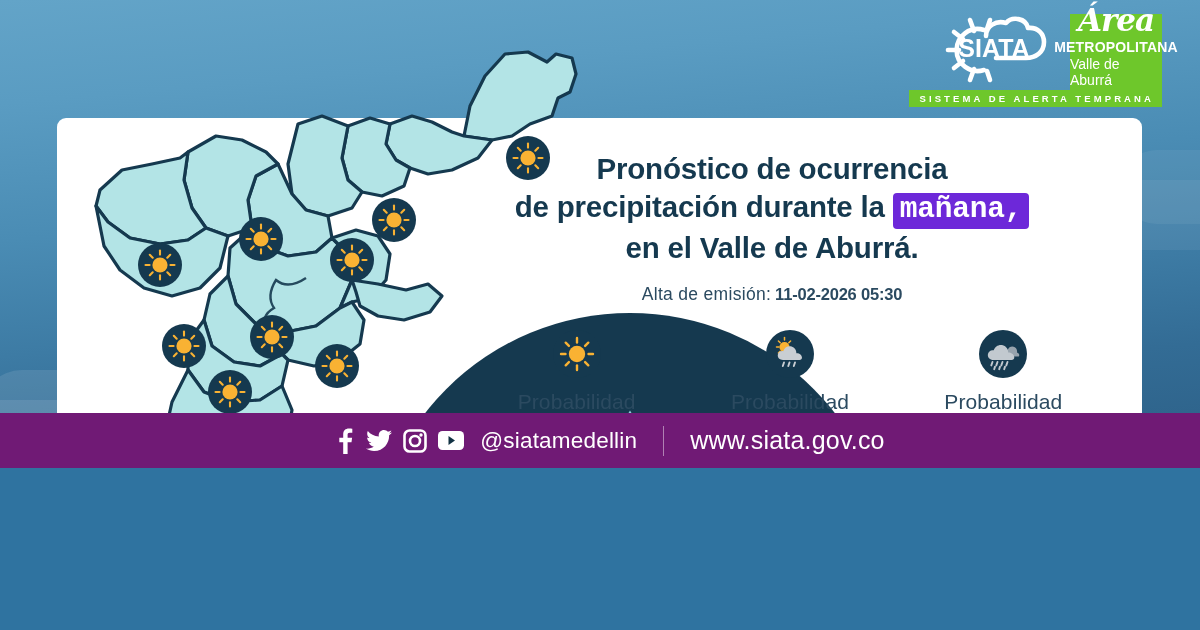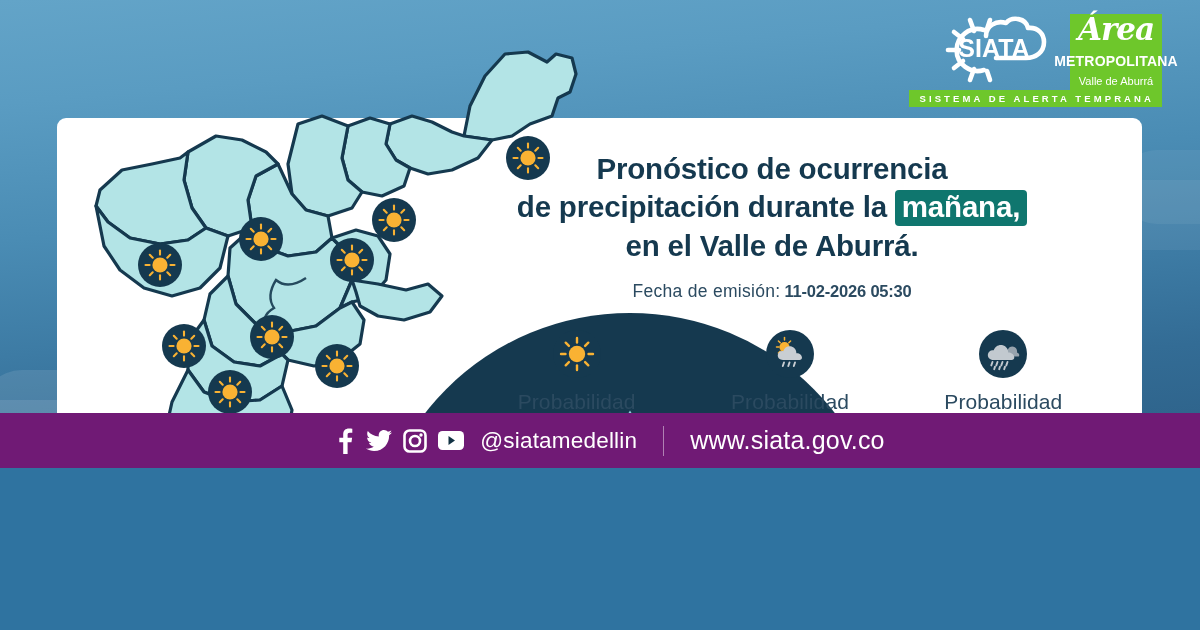--- a/index.html
+++ b/index.html
@@ -27,29 +27,29 @@
   .bg-cloud.c3{left:1010px;top:470px;width:300px;height:58px;background:rgba(255,255,255,.07);}
   .bg-cloud.c3:before{content:"";position:absolute;left:40px;top:-26px;width:190px;height:62px;background:inherit;border-radius:100px;}
   .bg-cloud.c4{left:1080px;top:180px;width:240px;height:70px;background:rgba(255,255,255,.06);}
   .bg-cloud.c4:before{content:"";position:absolute;left:40px;top:-30px;width:150px;height:74px;background:inherit;border-radius:100px;}
 
   
   .logos{position:absolute;right:58px;top:14px;display:flex;align-items:flex-start;gap:14px;}
   .siata-logo{position:relative;width:122px;height:72px;}
   .am-logo{
     width:92px;height:78px;background:#6ec72b;
-    display:flex;flex-direction:column;align-items:center;justify-content:space-between;
+    display:flex;flex-direction:column;align-items:center;justify-content:flex-end;
     padding-bottom:4px;box-sizing:border-box;
   }
   .am-area{
     font-family:"DejaVu Serif", serif;font-style:italic;color:#fff;
     font-size:31px;font-weight:700;line-height:1;margin-bottom:4px;letter-spacing:-1px;
   }
   .am-l1{color:#fff;font-size:14px;font-weight:700;letter-spacing:.2px;line-height:1.1;}
-  .am-l2{color:#fff;font-size:11px;line-height:1.15;}
+  .am-l2{color:#fff;font-size:14px;line-height:1.15;}
   .tagline{
     position:absolute;right:58px;top:90px;
     background:#6ec72b;color:#fff;font-size:9.5px;font-weight:700;
     letter-spacing:3.1px;padding:3px 8px 3px 10px;white-space:nowrap;
   }
 
   
   .card{
     position:absolute;left:57px;top:118px;width:1085px;height:360px;
     background:#ffffff;border-radius:9px;
@@ -64,22 +64,22 @@
   .marker svg{width:44px;height:44px;display:block;}
   .compass{position:absolute;width:48px;height:48px;transform:translate(-50%,-50%);}
 
   
   .right{position:absolute;left:452px;top:150px;width:640px;}
   .title{
     text-align:center;color:#15394f;font-weight:700;
     font-size:29.5px;line-height:1.30;letter-spacing:-.2px;
   }
   .title .hl{
-    background:#0f766e;color:#ffffff;border-radius:4px;
-    padding:1px 7px 3px 7px;display:inline-block;line-height:1.08;
+    background:#6d28d9;color:#ffffff;border-radius:4px;
+    padding:1px 7px 3px 7px;display:inline-block;line-height:1.08;font-family:Liberation Mono, monospace;
   }
   .fecha{
     margin-top:16px;text-align:center;color:#2b4a60;white-space:nowrap;
   }
   .fecha .lbl{font-size:17.5px;letter-spacing:.3px;}
   .fecha .val{font-size:16.5px;font-weight:700;letter-spacing:-.2px;margin-left:4px;}
 
   .legend{
     position:absolute;left:470px;top:330px;width:640px;
     display:flex;justify-content:space-around;align-items:flex-start;
@@ -420,21 +420,21 @@
   <div class="right">
     <div class="title">
       <div>Pronóstico de ocurrencia</div>
       <div>
         <span>de precipitación durante la</span>
         <span class="hl">mañana,</span>
       </div>
       <div>en el Valle de Aburrá.</div>
     </div>
     <div class="fecha">
-      <span class="lbl">Fecha de emisión:</span><span class="val">11-02-2026 05:30</span>
+      <span class="lbl">Alta de emisión:</span><span class="val">11-02-2026 05:30</span>
     </div>
   </div>
 
   <div class="legend">
 
     <div class="leg-item">
       <div class="leg-icon">
         <svg viewBox="0 0 48 48">
           <circle cx="24" cy="24" r="24" fill="#15394f"></circle>
           <circle cx="24" cy="24" r="8.2" fill="#F9B233"></circle>

